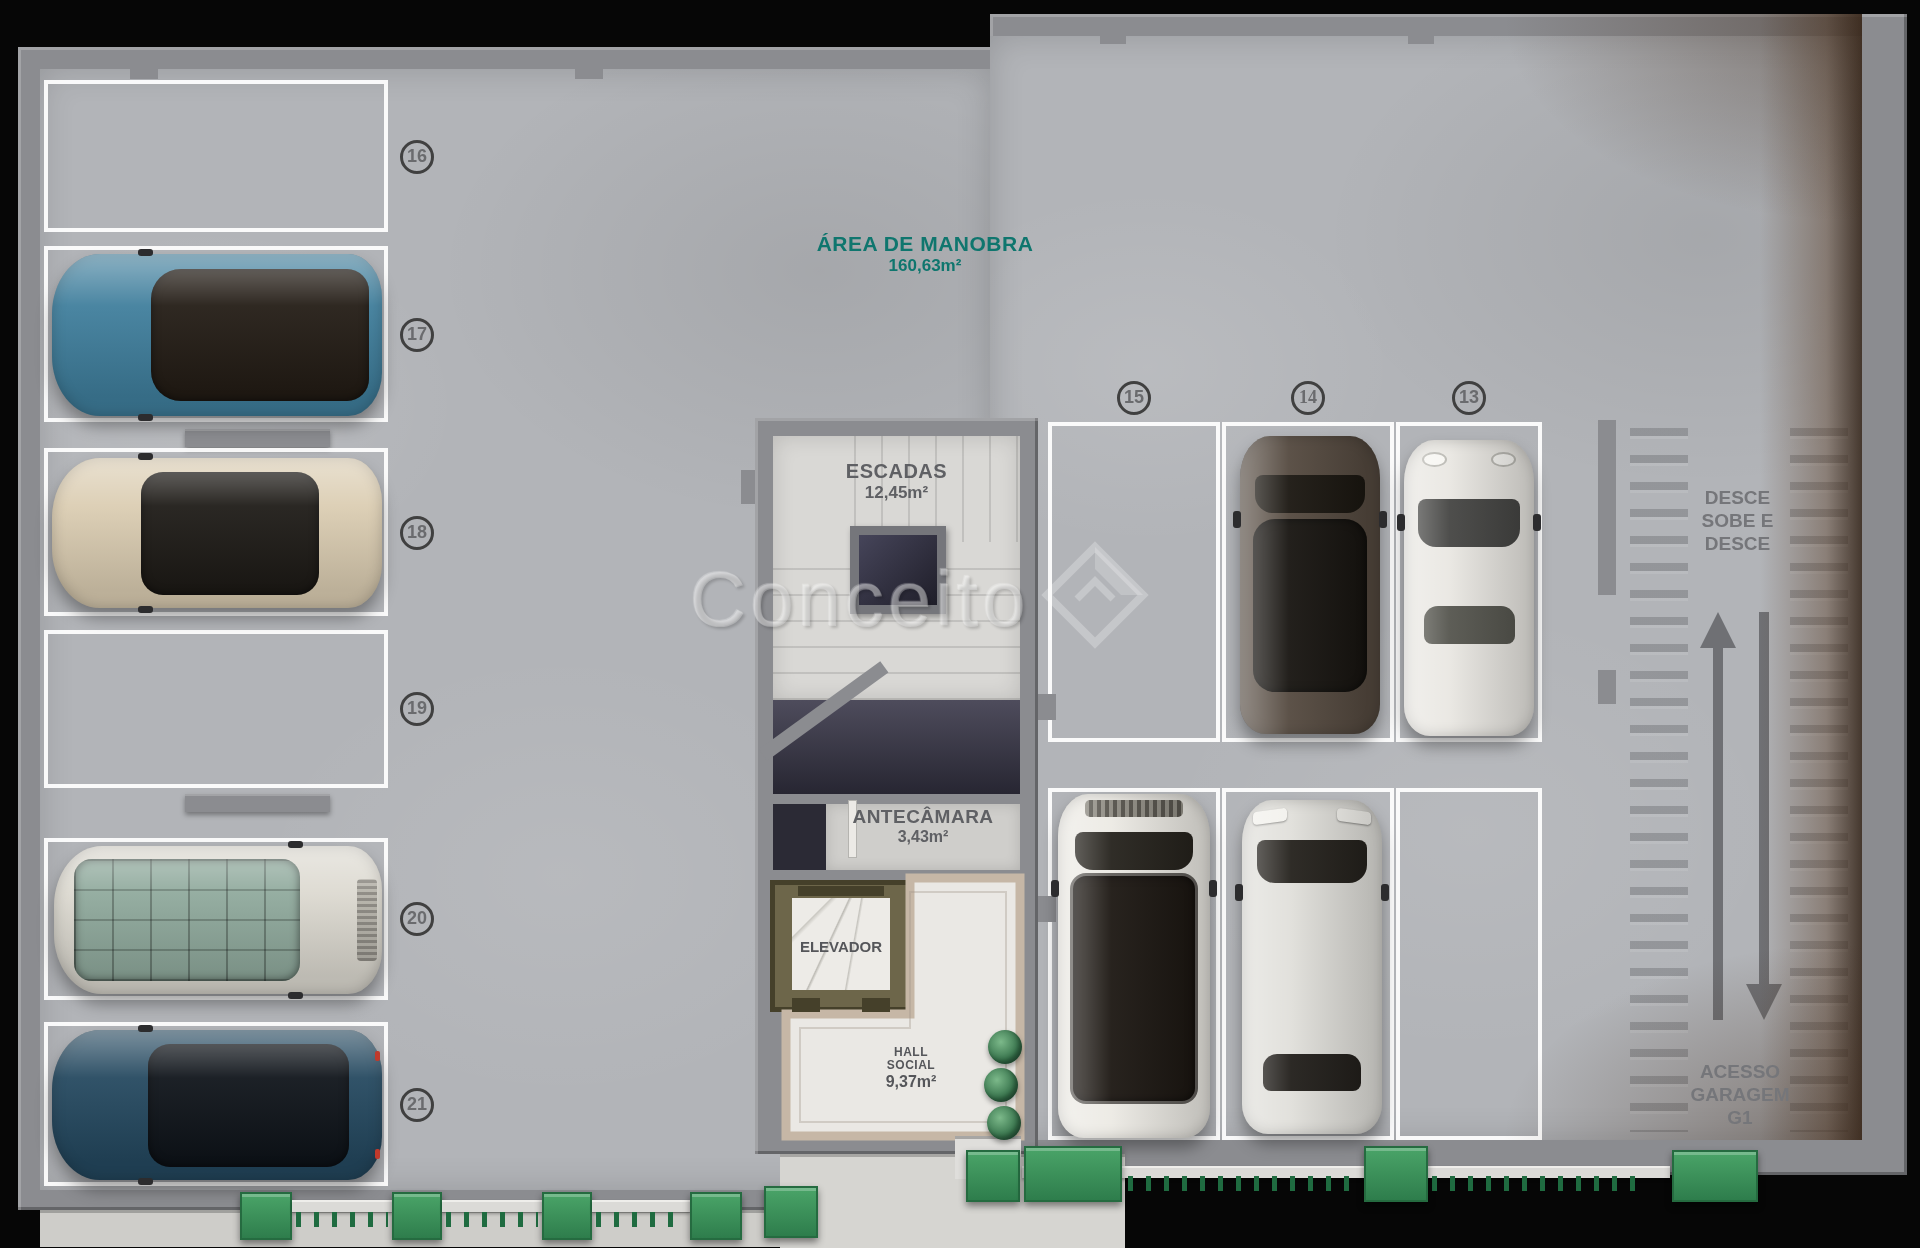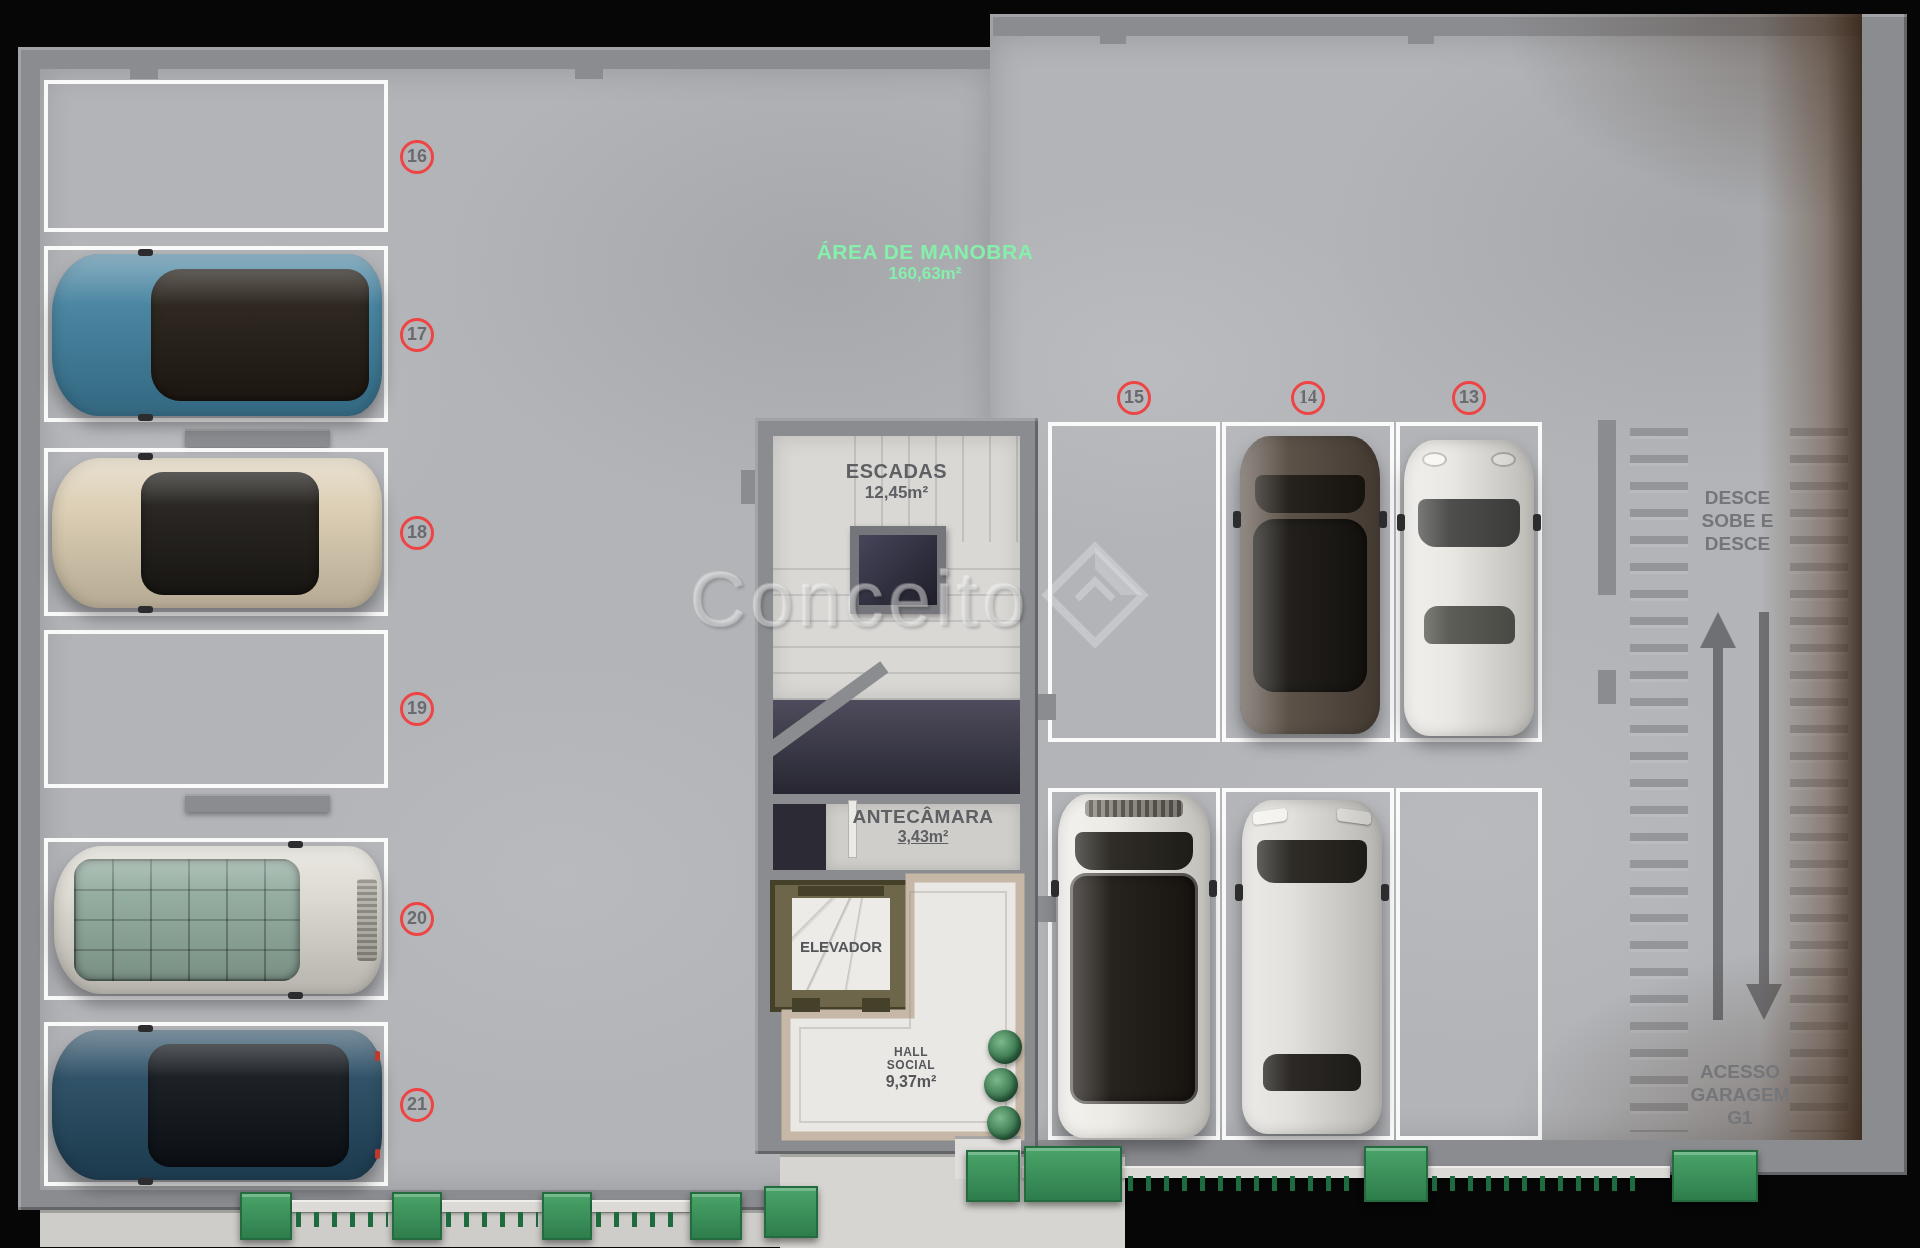--- a/index.html
+++ b/index.html
@@ -42,21 +42,21 @@
   #spot19{left:44px;top:630px;width:344px;height:158px;}
   #spot20{left:44px;top:838px;width:344px;height:162px;}
   #spot21{left:44px;top:1022px;width:344px;height:164px;}
   #spotM15{left:1048px;top:422px;width:172px;height:320px;}
   #spotM14{left:1222px;top:422px;width:172px;height:320px;}
   #spotM13{left:1396px;top:422px;width:146px;height:320px;}
   #spotB1{left:1048px;top:788px;width:172px;height:352px;}
   #spotB2{left:1222px;top:788px;width:172px;height:352px;}
   #spotB3{left:1396px;top:788px;width:146px;height:352px;}
 
-  .ncircle{width:34px;height:34px;border:3px solid #ef4444;border-radius:50%;box-sizing:border-box;
+  .ncircle{width:34px;height:34px;border:3px solid #404040;border-radius:50%;box-sizing:border-box;
            color:#6a6b6e;font-size:18px;font-weight:bold;text-align:center;line-height:27px;}
   #nc16{left:400px;top:140px;} #nc17{left:400px;top:318px;} #nc18{left:400px;top:516px;}
   #nc19{left:400px;top:692px;} #nc20{left:400px;top:902px;} #nc21{left:400px;top:1088px;}
   #nc15{left:1117px;top:381px;} #nc14{left:1291px;top:381px;font-family:Liberation Serif, serif;} #nc13{left:1452px;top:381px;}
 
   
   .car{box-shadow:0 10px 16px rgba(0,0,0,0.35), inset 0 0 14px rgba(0,0,0,0.22);}
   .car .gloss{position:absolute;inset:0;border-radius:inherit;
       background:linear-gradient(180deg, rgba(255,255,255,0.40), rgba(255,255,255,0.06) 32%, rgba(0,0,0,0.14) 88%);}
   .car-v .gloss{background:linear-gradient(90deg, rgba(255,255,255,0.38), rgba(255,255,255,0.05) 35%, rgba(0,0,0,0.16) 90%);}
@@ -177,26 +177,26 @@
       background:linear-gradient(90deg, rgba(90,65,45,0) 0%, rgba(90,62,40,0.45) 65%, rgba(45,28,15,0.8) 100%);}
   #vignette-tr{left:1500px;top:14px;width:362px;height:210px;
       background:radial-gradient(at 100% 0%, rgba(60,40,25,0.45), transparent 70%);}
   #vignette-br{left:1500px;top:940px;width:362px;height:200px;
       background:radial-gradient(at 100% 100%, rgba(60,40,25,0.45), transparent 70%);}
 
   
   .lbl{text-align:center;color:#5f6064;}
   .lbl .t1{font-weight:bold;letter-spacing:0.5px;}
   .lbl .t2{font-weight:bold;}
-  #lbl-manobra{left:775px;top:240px;width:300px;color:#86efac;}
+  #lbl-manobra{left:775px;top:232px;width:300px;color:#0f766e;}
   #lbl-manobra .t1{font-size:21px;} #lbl-manobra .t2{font-size:17px;}
   #lbl-escadas{left:773px;top:460px;width:247px;}
   #lbl-escadas .t1{font-size:20px;} #lbl-escadas .t2{font-size:17px;}
   #lbl-ante{left:826px;top:806px;width:194px;}
-  #lbl-ante .t1{font-size:19px;} #lbl-ante .t2{font-size:16px;text-decoration:underline;}
+  #lbl-ante .t1{font-size:19px;} #lbl-ante .t2{font-size:16px;}
   #lbl-elevador{left:770px;top:938px;width:142px;text-align:center;color:#55565a;font-size:15px;font-weight:bold;}
   #lbl-hall{left:846px;top:1046px;width:130px;color:#55565a;}
   #lbl-hall .t1{font-size:12px;line-height:1.12;} #lbl-hall .t2{font-size:16px;}
   #lbl-rampa{left:1660px;top:486px;width:155px;color:#75767a;}
   #lbl-rampa div{font-size:19px;font-weight:bold;line-height:1.22;}
   #lbl-acesso{left:1655px;top:1060px;width:170px;color:#75767a;}
   #lbl-acesso div{font-size:19px;font-weight:bold;line-height:1.22;}
 
   
   #watermark{left:540px;top:566px;width:640px;text-align:center;z-index:40;

